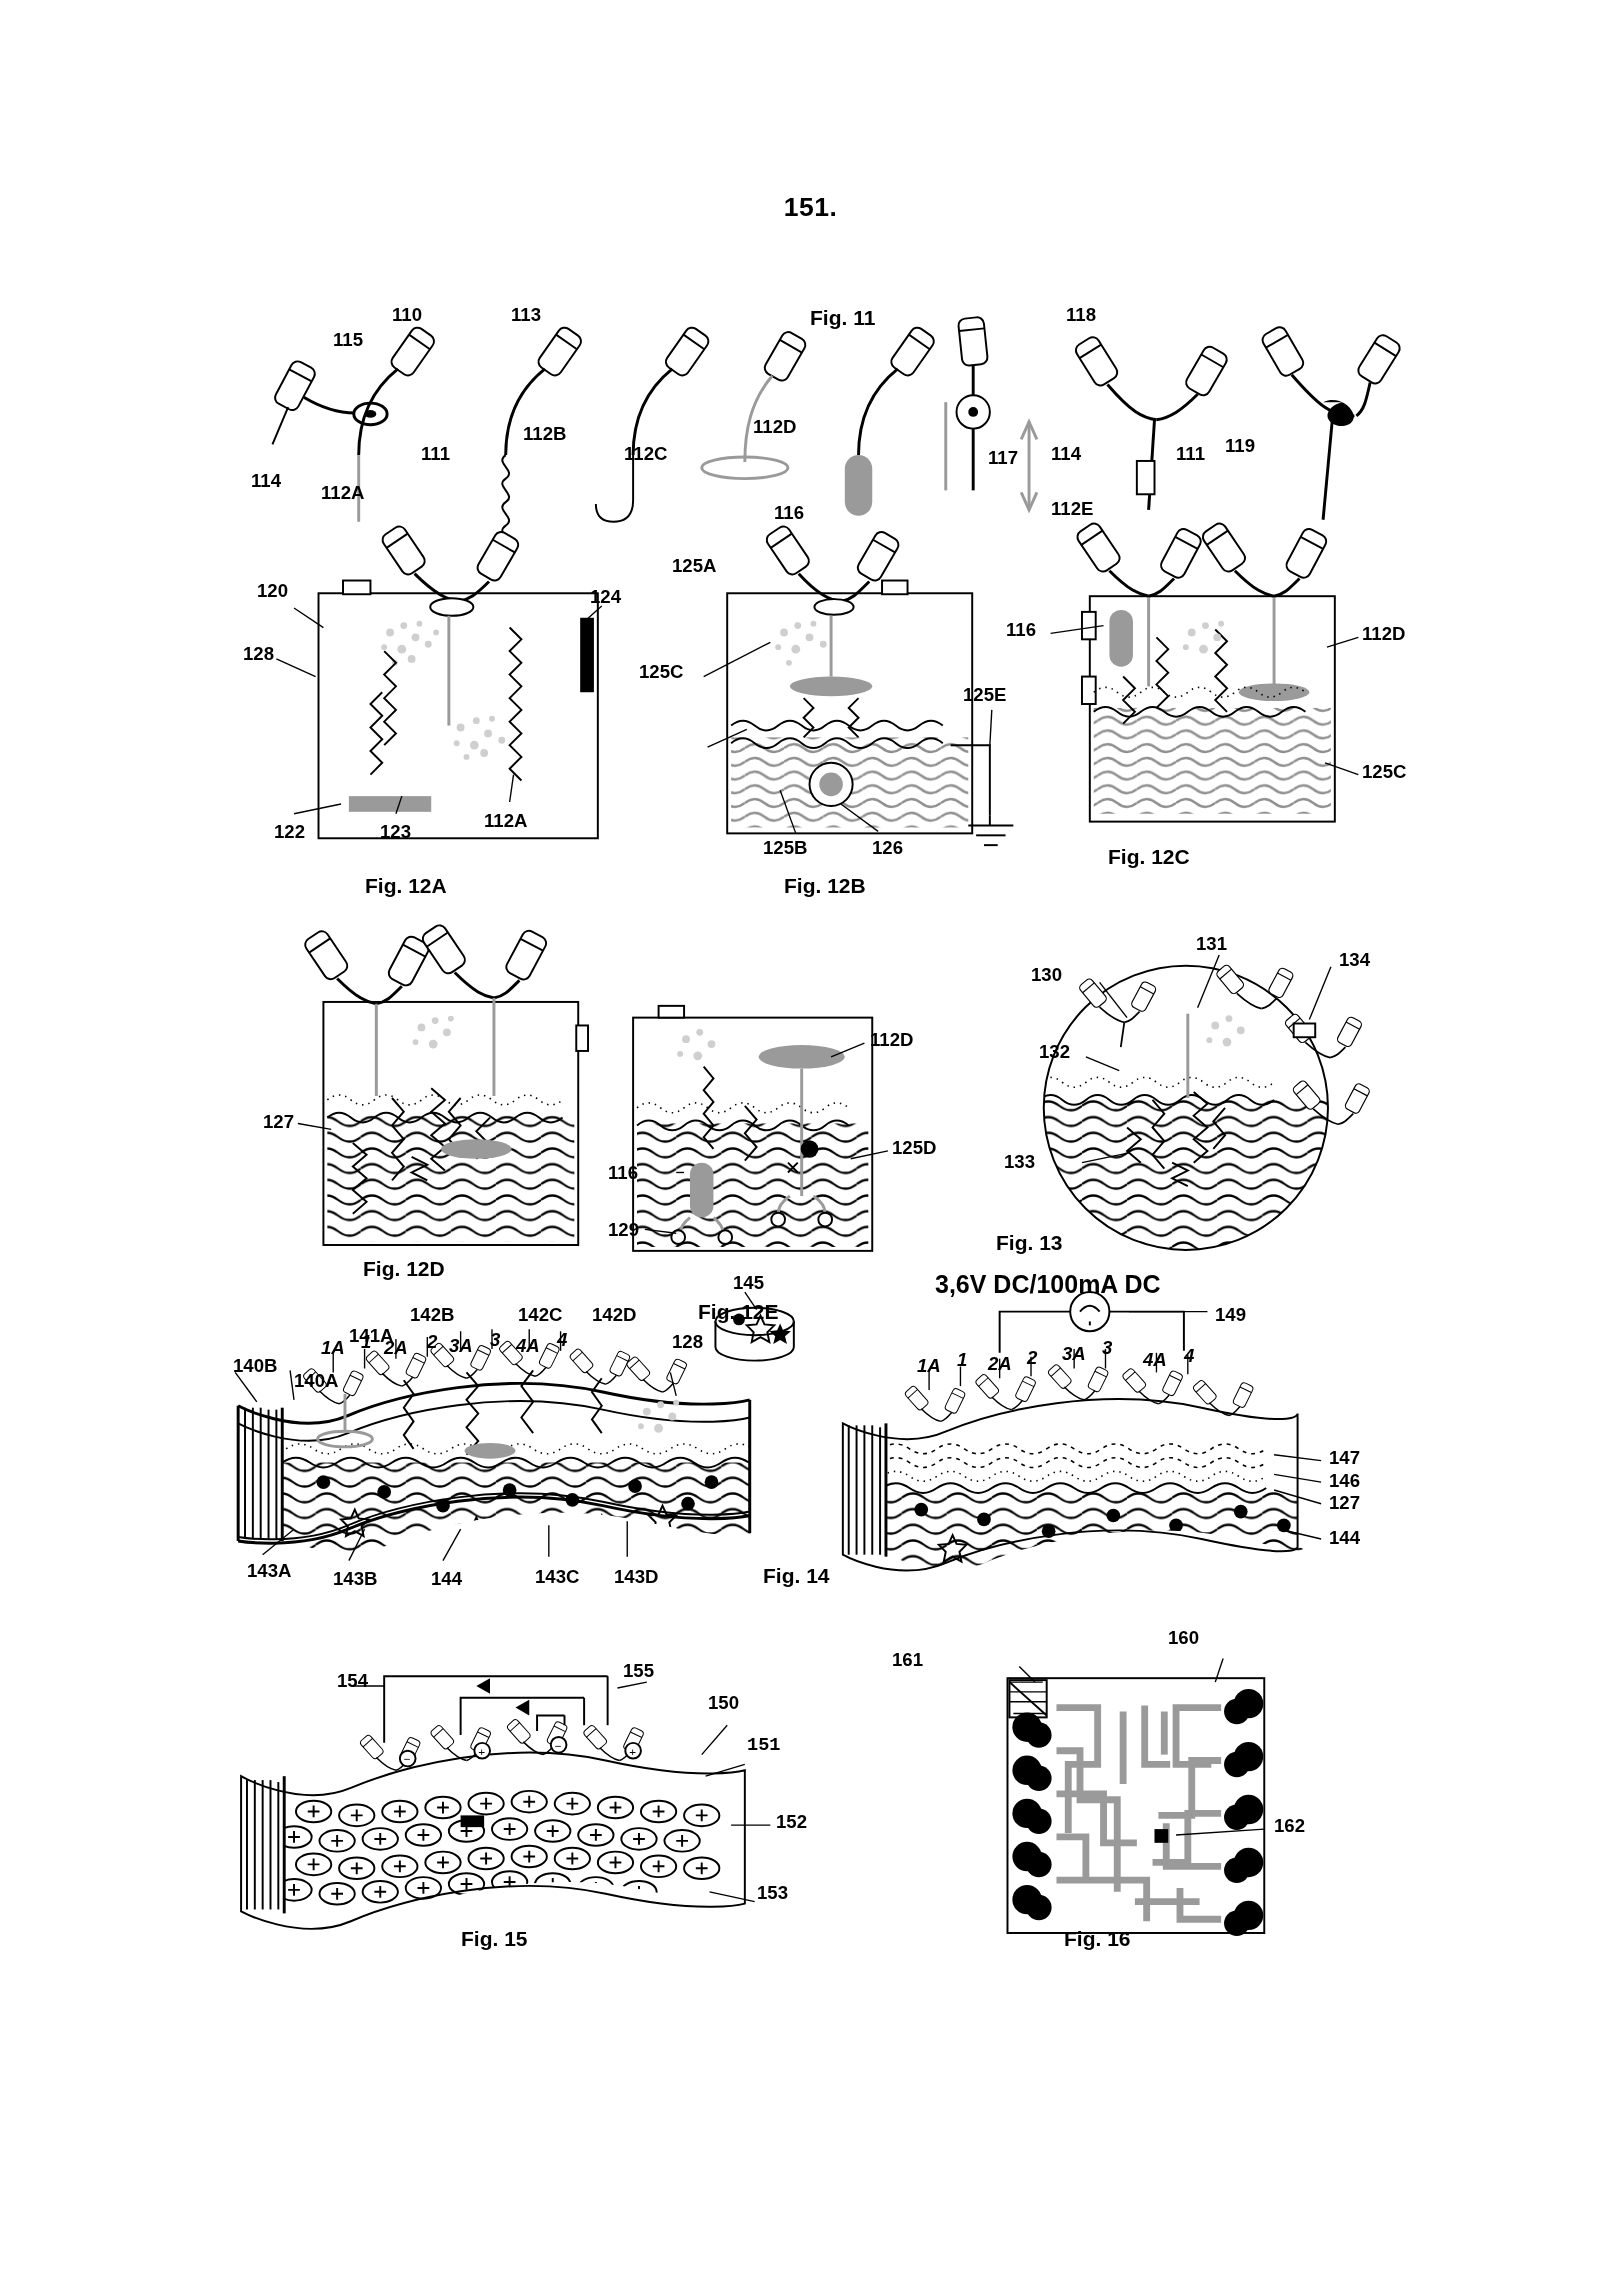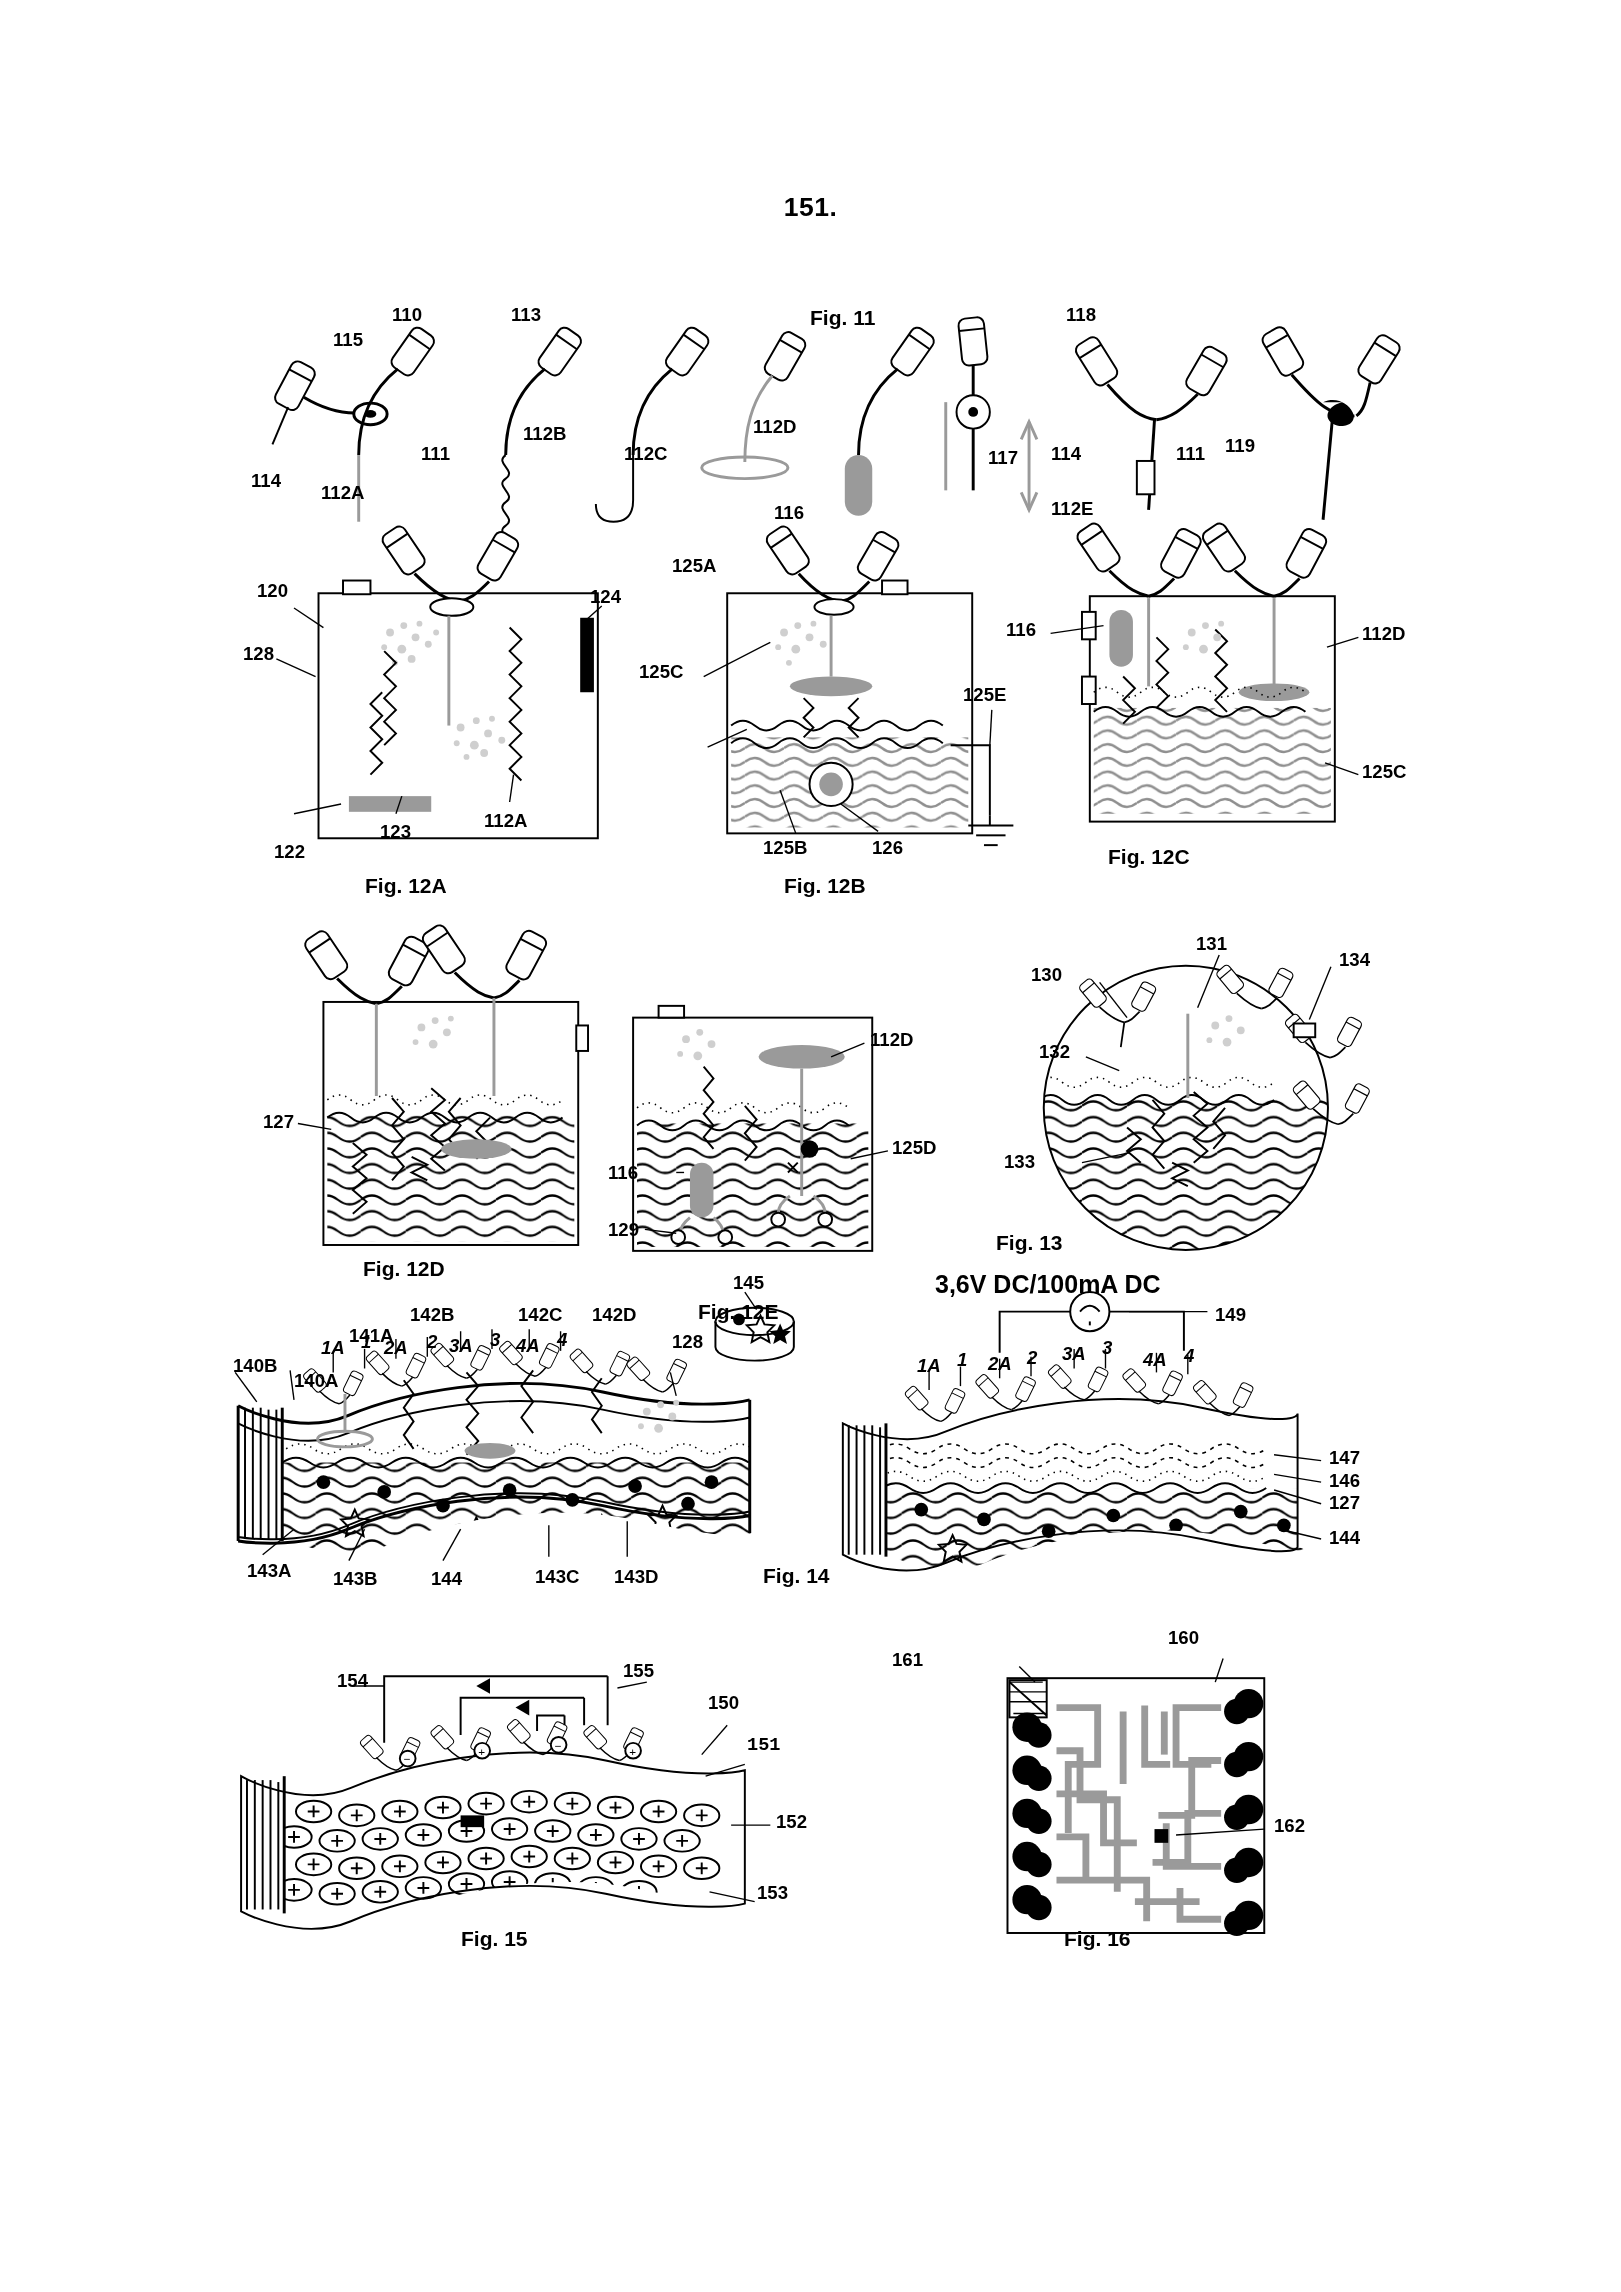--- a/index.html
+++ b/index.html
@@ -940,21 +940,21 @@
   <div class="lbl" style="left:1066px;top:304px;">118</div>
   <div class="lbl" style="left:1051px;top:443px;">114</div>
   <div class="lbl" style="left:1176px;top:443px;">111</div>
   <div class="lbl" style="left:1051px;top:498px;">112E</div>
   <div class="lbl" style="left:1225px;top:435px;">119</div>
 
   <div class="figcap" style="left:365px;top:874px;">Fig. 12A</div>
   <div class="lbl" style="left:257px;top:580px;">120</div>
   <div class="lbl" style="left:243px;top:643px;">128</div>
   <div class="lbl" style="left:590px;top:586px;">124</div>
-  <div class="lbl" style="left:274px;top:821px;margin-top:20px;">122</div>
+  <div class="lbl" style="left:274px;top:821px;">122</div>
   <div class="lbl" style="left:380px;top:821px;">123</div>
   <div class="lbl" style="left:484px;top:810px;">112A</div>
 
   <div class="figcap" style="left:784px;top:874px;">Fig. 12B</div>
   <div class="lbl" style="left:672px;top:555px;">125A</div>
   <div class="lbl" style="left:639px;top:661px;">125C</div>
   <div class="lbl" style="left:963px;top:684px;">125E</div>
   <div class="lbl" style="left:763px;top:837px;">125B</div>
   <div class="lbl" style="left:872px;top:837px;">126</div>
 

